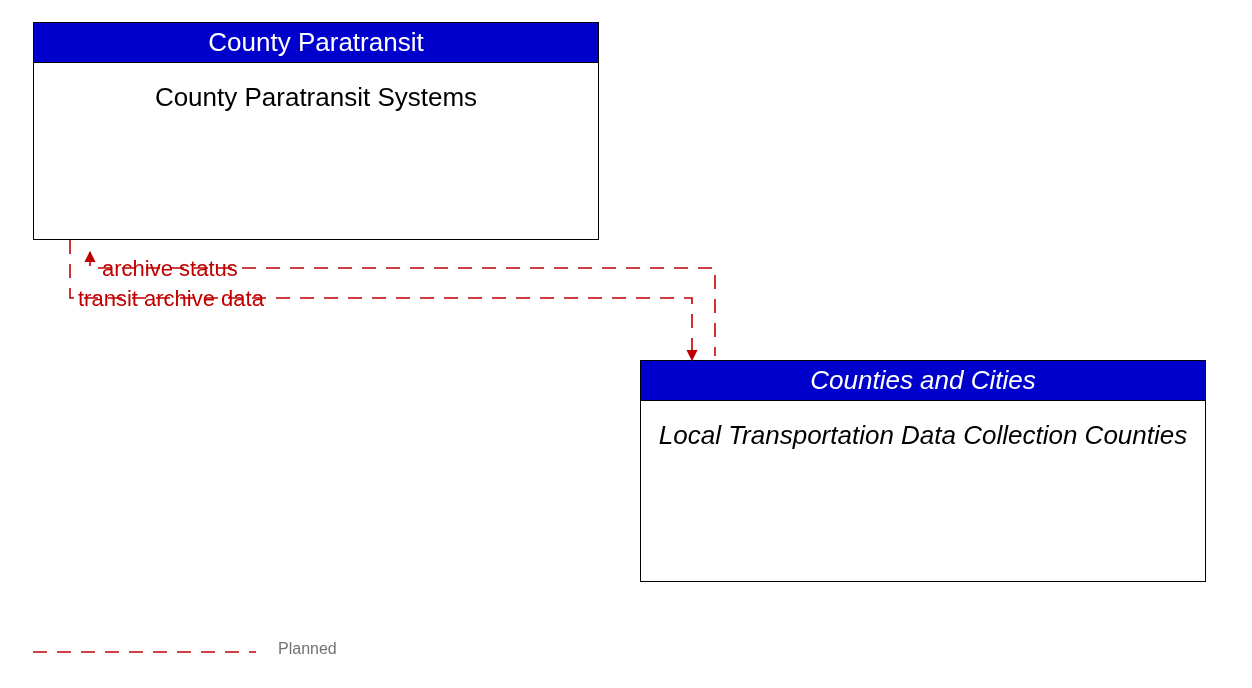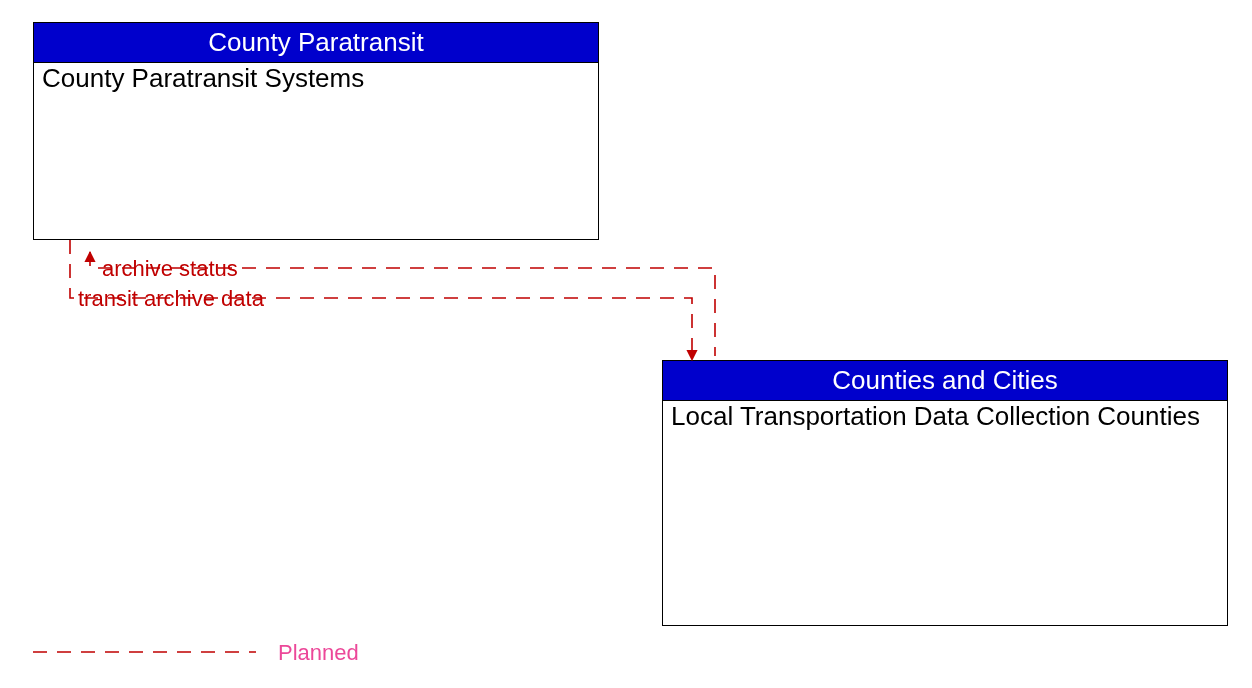--- a/index.html
+++ b/index.html
@@ -26,56 +26,56 @@
     background: #0000cc;
     color: #ffffff;
     text-align: center;
     font-size: 26px;
     padding: 4px 23px;
     border-bottom: 1.5px solid #000000;
     box-sizing: border-box;
   }
   .node-body {
     color: #000000;
-    text-align: left;
+    text-align: center;
     font-size: 26px;
-    padding: 0 8px;
+    padding: 19px 8px;
     box-sizing: border-box;
   }
   .flow-label {
     position: absolute;
     color: #c00000;
     font-size: 22px;
     white-space: nowrap;
   }
   .legend-label {
     position: absolute;
-    color: #ec4899;
-    font-size: 22px;
+    color: #737373;
+    font-size: 16px;
   }
   svg.overlay {
     position: absolute;
     left: 0;
     top: 0;
     width: 1252px;
     height: 688px;
     pointer-events: none;
   }
 </style>
 </head>
 <body>
 
 <div class="canvas">
 
   <div class="node" style="left:33px; top:22px; width:566px; height:218px;">
     <div class="node-header">County Paratransit</div>
     <div class="node-body">County Paratransit Systems</div>
   </div>
 
-  <div class="node" style="left:662px; top:360px; width:566px; height:266px;">
+  <div class="node" style="left:640px; top:360px; width:566px; height:222px;font-style:italic;">
     <div class="node-header">Counties and Cities</div>
     <div class="node-body">Local Transportation Data Collection Counties</div>
   </div>
 
   <div class="flow-label" style="left:102px; top:256px;">archive status</div>
 
   <div class="flow-label" style="left:78px; top:286px;">transit archive data</div>
 
   <div class="legend-label" style="left:278px; top:640px;">Planned</div>
 

